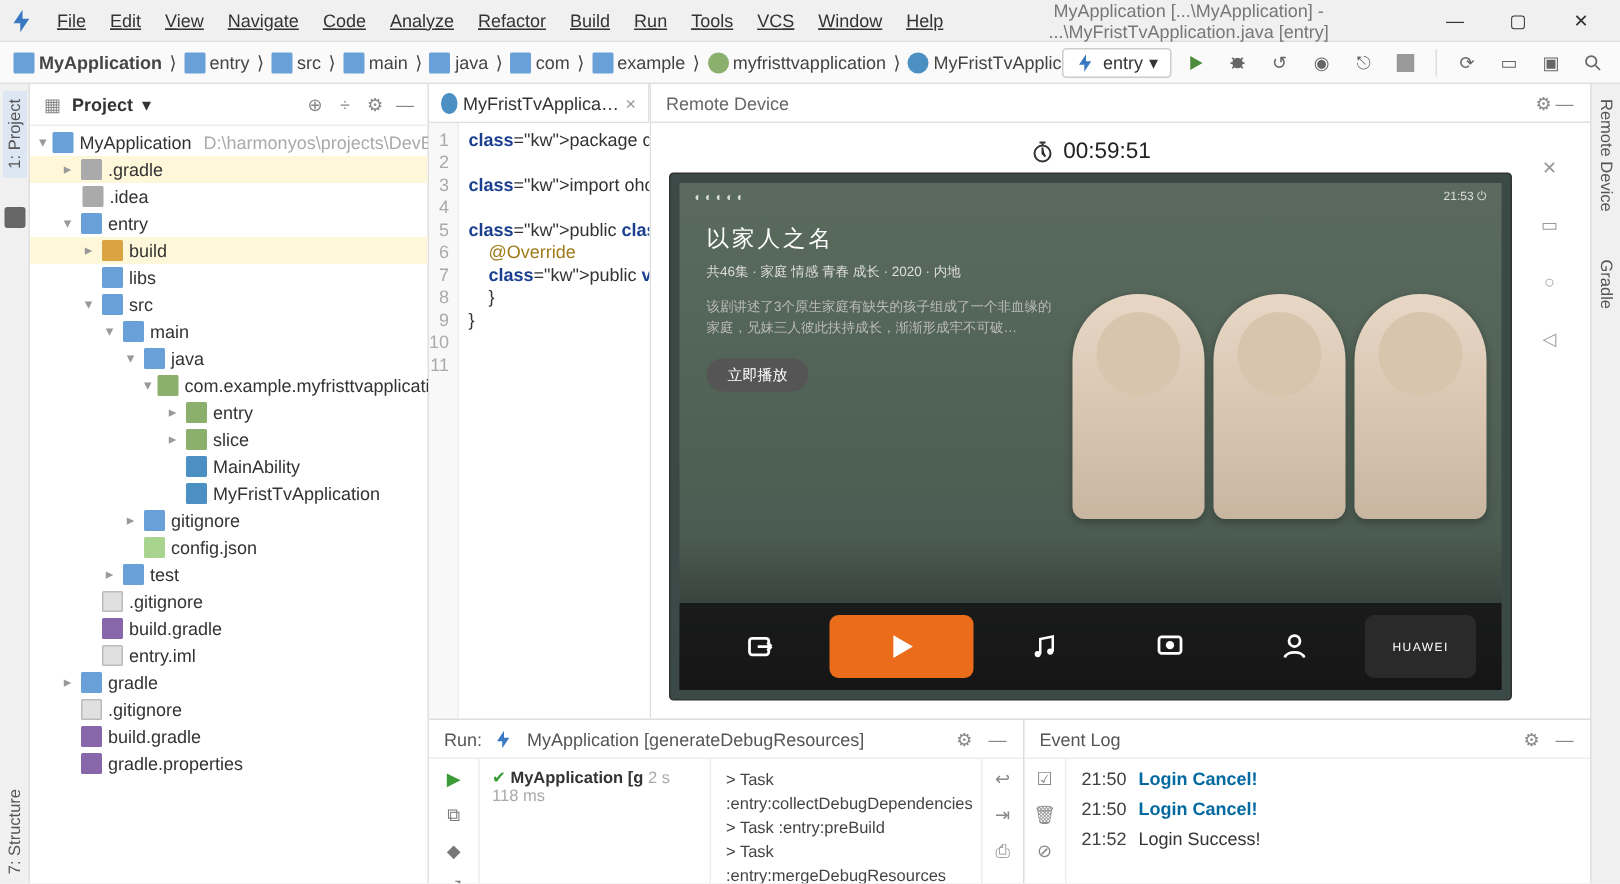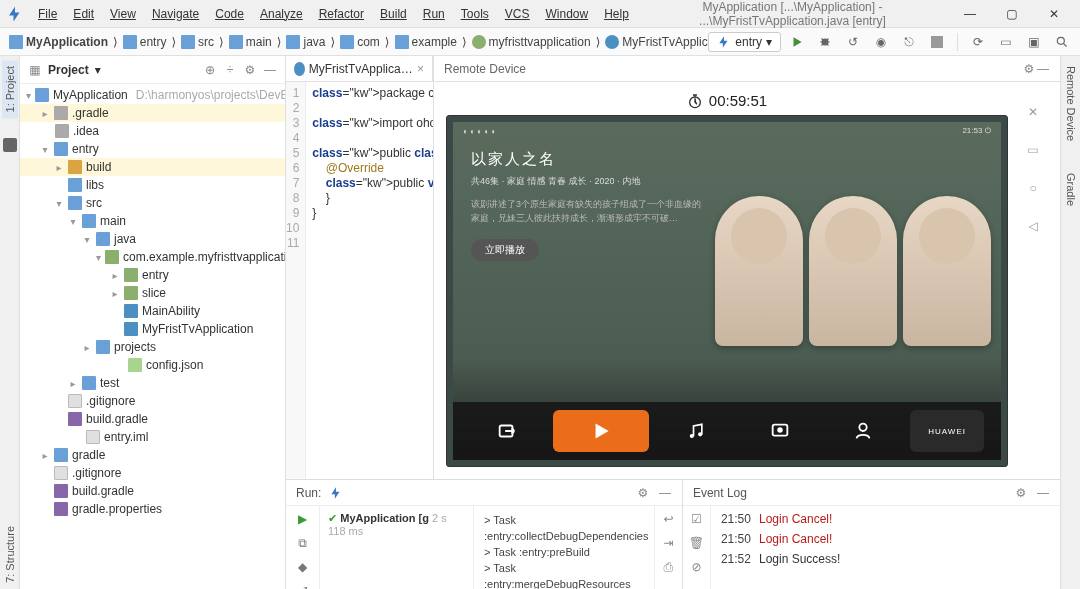--- a/index.html
+++ b/index.html
@@ -108,21 +108,21 @@
 .run-side div{width:18px;height:18px;display:flex;align-items:center;justify-content:center;}
 .run-tree { width:154px; padding:6px 8px; font-size:11px; border-right:1px solid #eee;}
 .run-tree .ok::before{content:"✔ ";color:#3a9b34;}
 .run-tree .dim{color:#aaa;}
 .run-out { flex:1; padding:6px 2px 6px 10px; font-family:Consolas,monospace; font-size:11px; color:#444; }
 .run-out div{line-height:16px;}
 .run-tool { width:28px; display:flex; flex-direction:column; gap:10px; align-items:center; padding:6px 0; border-left:1px solid #eee; color:#888;}
 .evlog { flex:1; padding:6px 10px; font-size:12px; display:flex; flex-direction:column; gap:6px; }
 .evlog .row { display:flex; gap:8px; }
 .evlog .ts { color:#404040; }
-.evlog .err { color:#b91c1c; }
+.evlog .err { color:#0369a1;font-weight:bold; }
 .evlog .ok { color:#333; }
 .ev-tool { width:28px; display:flex; flex-direction:column; gap:10px; align-items:center; padding:6px 0; color:#888; border-right:1px solid #eee;}
 
 </style>
 </head>
 <body>
 
 <div class="titlebar">
   <svg class="logo" viewBox="0 0 24 24">
       <path fill="#3a78c2" d="M12 2 4 14h6v8l8-12h-6z"></path>
@@ -323,43 +323,43 @@
           <span>MainAbility</span>
         </div>
         <div class="node" style="padding-left: 90px;">
           <span class="tw"></span>
           <span class="ic cls"></span>
           <span>MyFristTvApplication</span>
         </div>
         <div class="node" style="padding-left: 62px;">
           <span class="tw">▸</span>
           <span class="ic folderb"></span>
-          <span>projects</span>
-        </div>
-        <div class="node" style="padding-left: 62px; margin-left: 32px;">
+          <span>gitignore</span>
+        </div>
+        <div class="node" style="padding-left: 62px;">
           <span class="tw"></span>
           <span class="ic json"></span>
           <span>config.json</span>
         </div>
         <div class="node" style="padding-left: 48px;">
           <span class="tw">▸</span>
           <span class="ic folderb"></span>
           <span>test</span>
         </div>
         <div class="node" style="padding-left: 34px;">
           <span class="tw"></span>
           <span class="ic file"></span>
           <span>.gitignore</span>
         </div>
         <div class="node" style="padding-left: 34px;">
           <span class="tw"></span>
           <span class="ic grad"></span>
           <span>build.gradle</span>
         </div>
-        <div class="node" style="padding-left: 52px;">
+        <div class="node" style="padding-left: 34px;">
           <span class="tw"></span>
           <span class="ic file"></span>
           <span>entry.iml</span>
         </div>
         <div class="node" style="padding-left: 20px;">
           <span class="tw">▸</span>
           <span class="ic folderb"></span>
           <span>gradle</span>
         </div>
         <div class="node" style="padding-left: 20px;">
@@ -488,20 +488,21 @@
       </div>
     </div>
 
     <div class="bottom">
       <div class="bp" style="flex:1.05">
         <div class="bp-head">
           <span>Run:</span>
           <svg width="14" height="14" viewBox="0 0 24 24">
               <path fill="#3a78c2" d="M12 2 4 14h6v8l8-12h-6z"></path>
             </svg>
+          <span>MyApplication [generateDebugResources]</span>
           <div class="spacer"></div>
           <span class="mini">⚙</span>
           <span class="mini">—</span>
         </div>
         <div class="bp-body">
           <div class="run-side">
             <div style="color:#3a9b34">▶</div>
             <div>⧉</div>
             <div>◆</div>
             <div>⤢</div>

